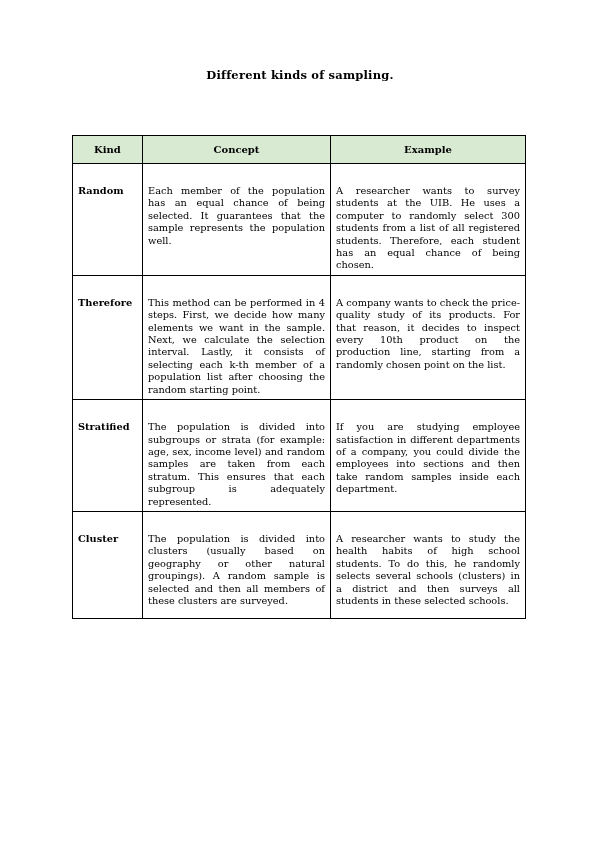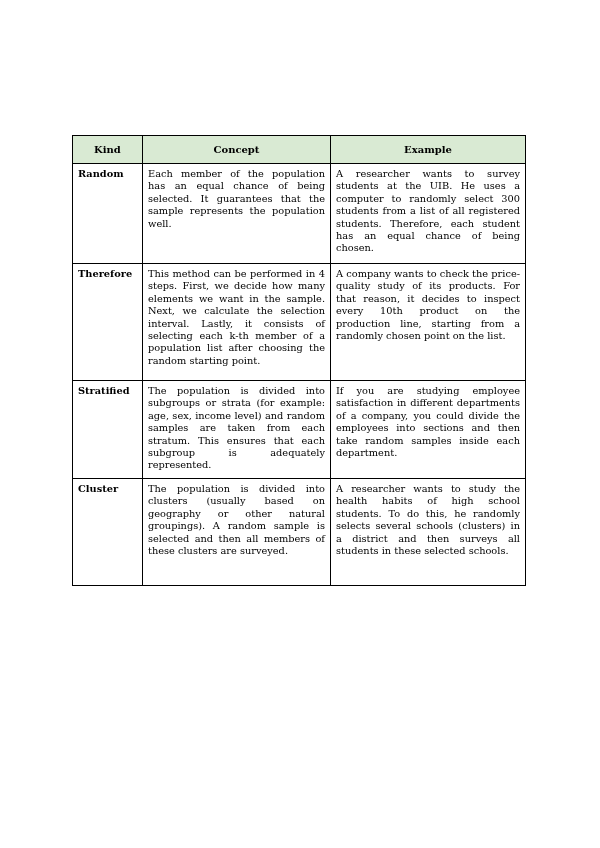--- a/index.html
+++ b/index.html
@@ -43,37 +43,38 @@
     background:var(--header-bg);
     font-weight:bold;
     font-size:10px;
     height:27px;
     text-align:center;
     vertical-align:middle;
     padding:0 2px;
   }
   table.sampling td{
     vertical-align:top;
-    padding:4px 5px 3px 5px;
+    padding:21px 5px 3px 5px;
     font-size:9.8px;
     line-height:12.4px;
     margin-left:16px;
   }
   td.kind-cell{font-weight:bold;text-align:left;}
   td.text-cell{text-align:justify;}
   tr.row-random{height:100px;}
   tr.row-systematic{height:117px;}
   tr.row-stratified{height:98px;}
   tr.row-cluster{height:107px;}
 </style>
 </head>
 <body>
 
 <div class="page">
 
+  <div class="doc-title">Different kinds of sampling.</div>
 
   <div class="section-heading">Based on probabilities:</div>
 
   <table class="sampling">
     <colgroup>
       <col style="width:70px">
       <col style="width:188px">
       <col style="width:195px">
     </colgroup>
     <thead>

